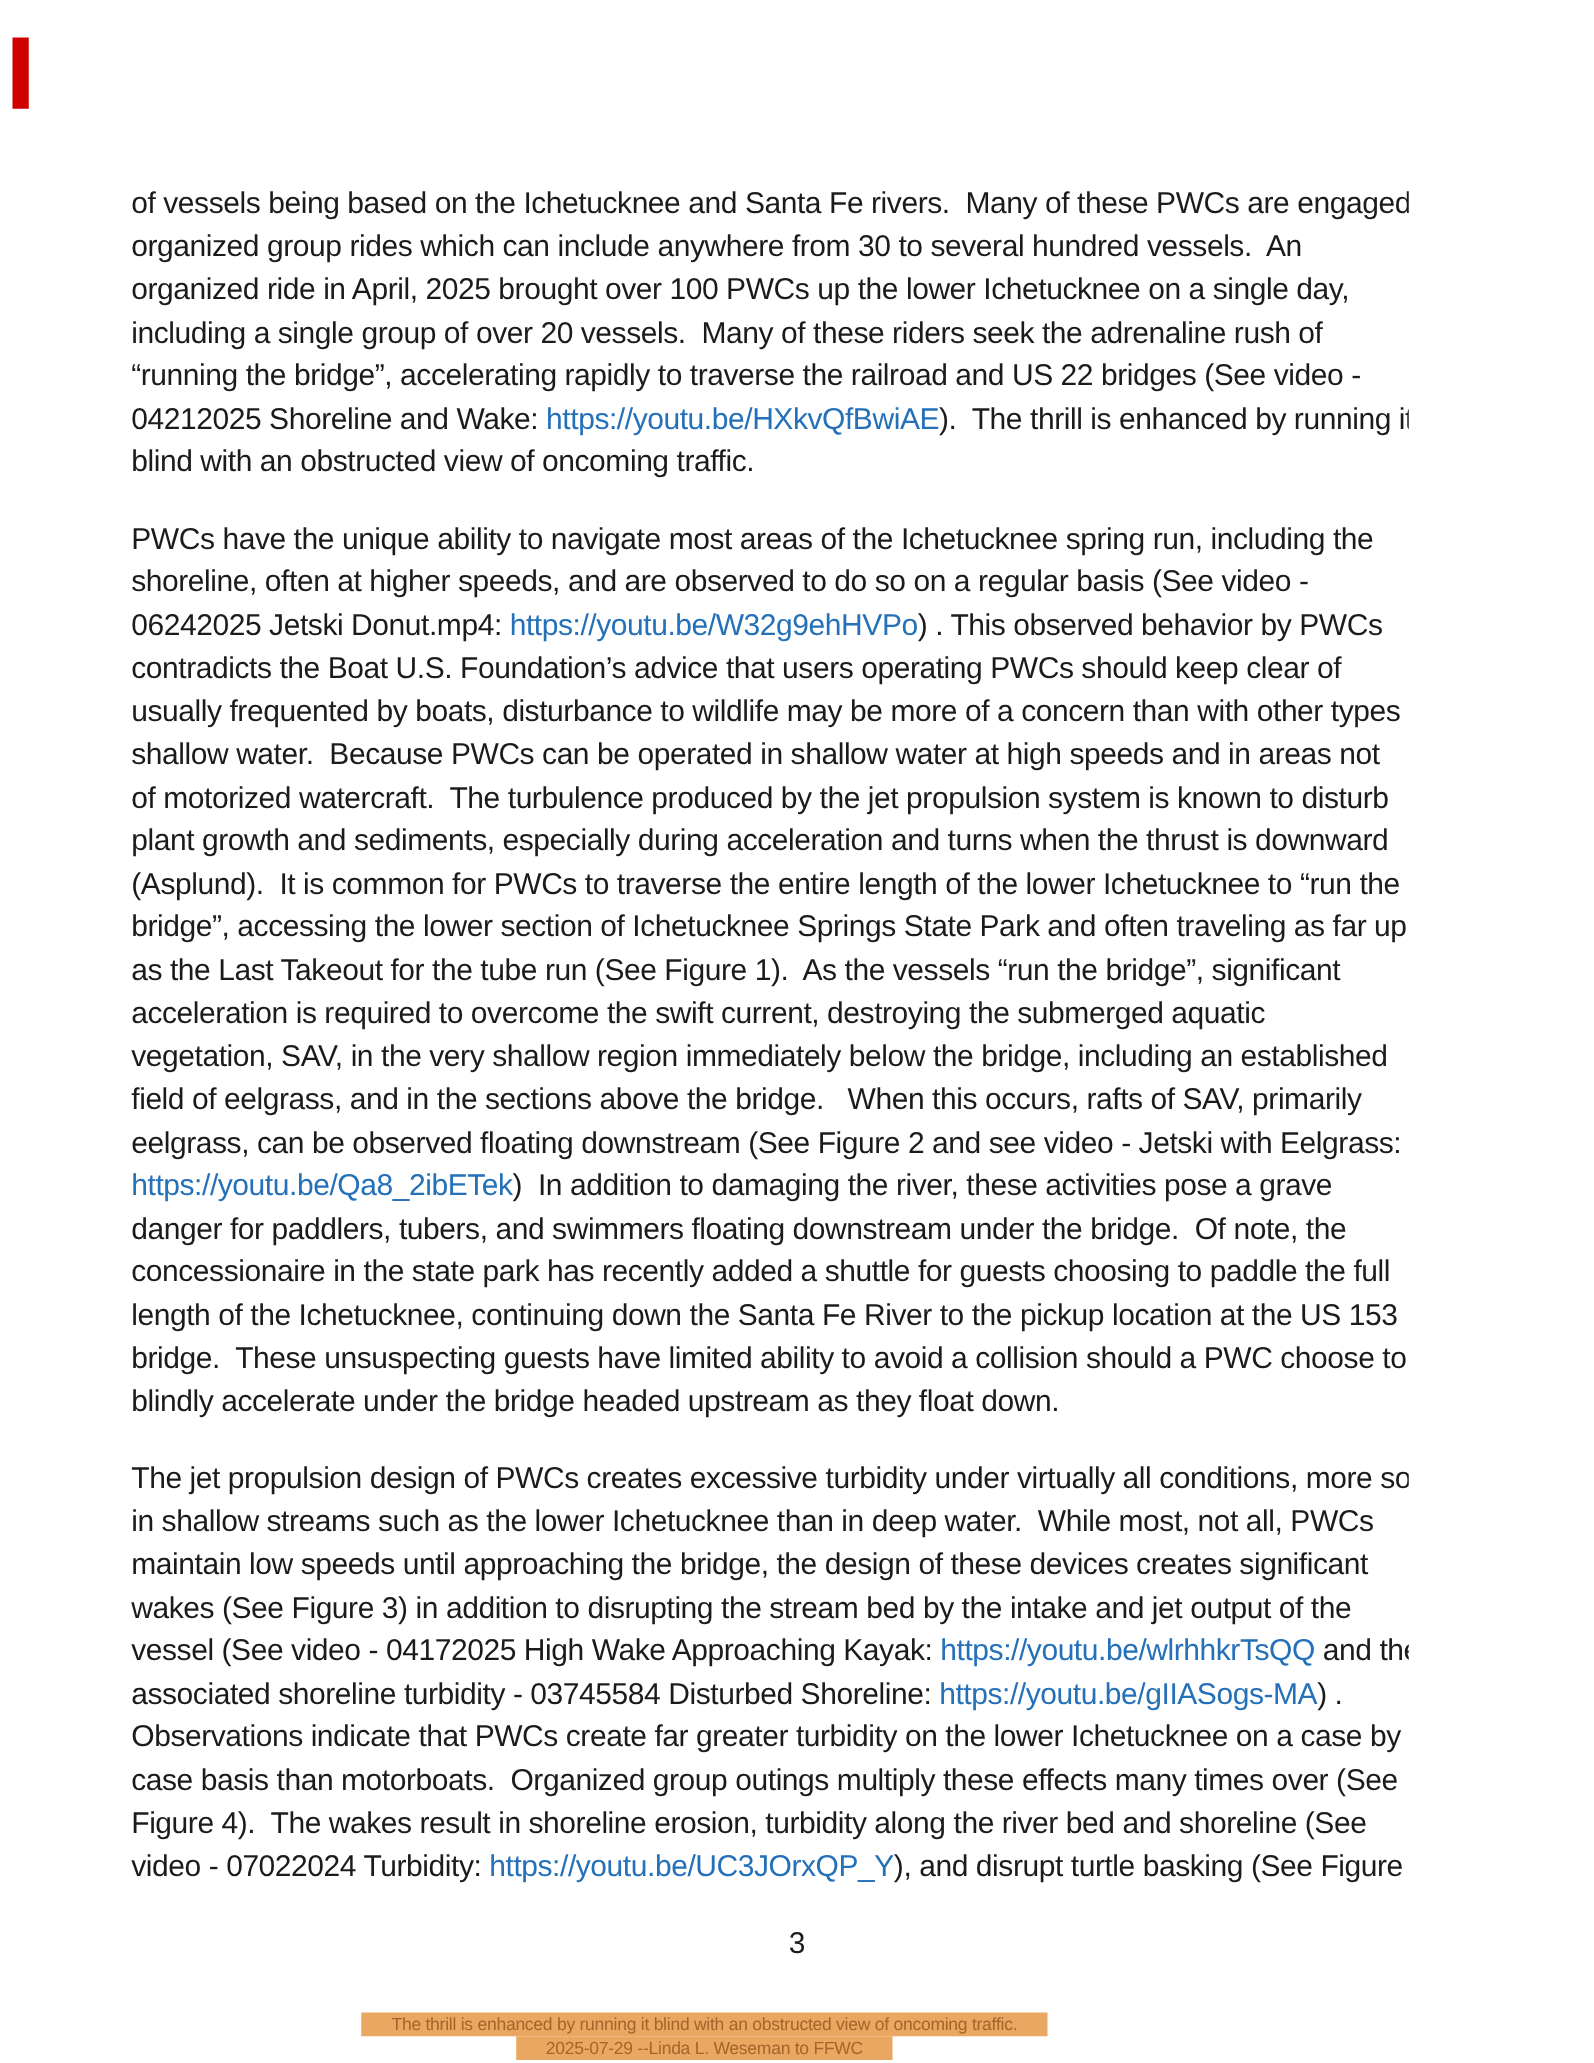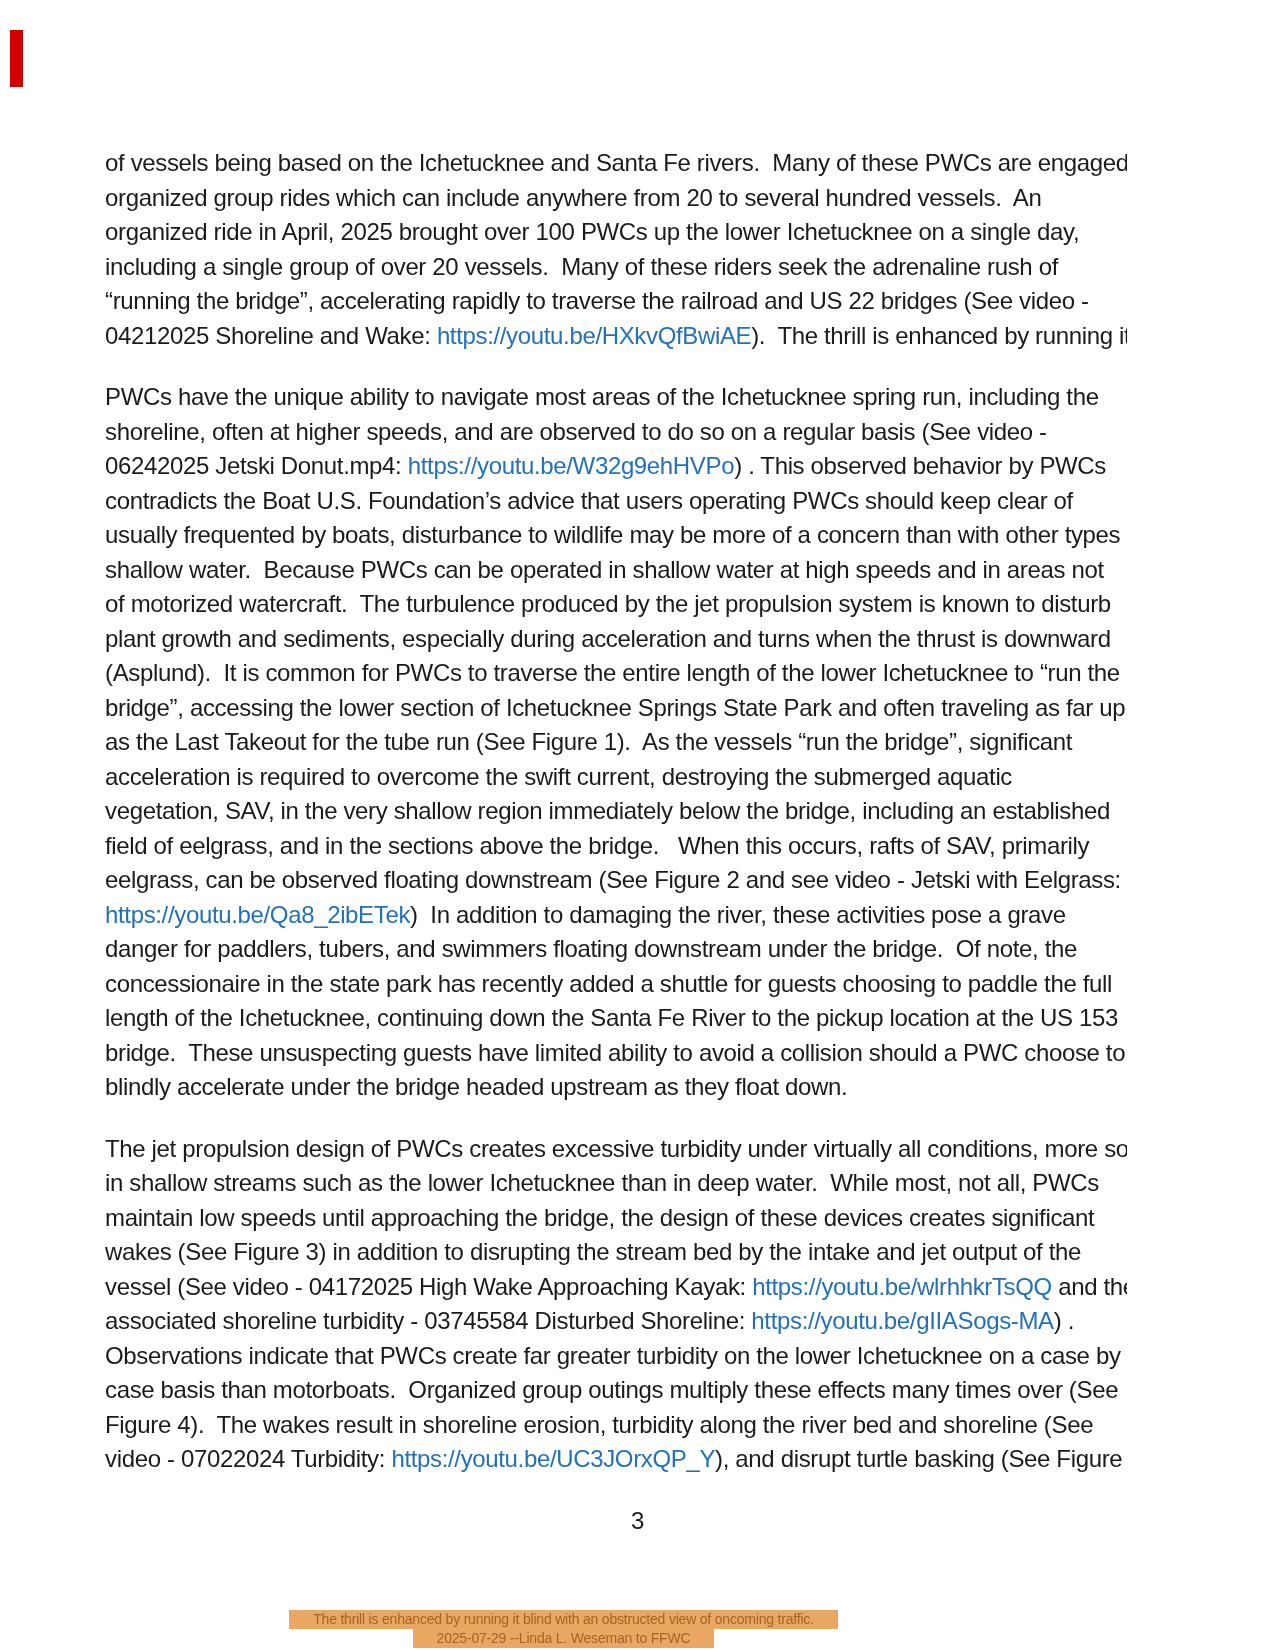--- a/index.html
+++ b/index.html
@@ -58,25 +58,26 @@
 </head>
 <body>
 
 <div class="page">
   <div class="edit-bar"></div>
 
   <div class="doc-body">
 
   <div class="paragraph">
         <div class="line"><span>of vessels being based on the Ichetucknee and Santa Fe rivers.  Many of these PWCs are engaged in</span></div>
-        <div class="line"><span>organized group rides which can include anywhere from 20 to several hundred vessels.  An</span></div>
+        <div class="line"><span>organized group rides which can include anywhere from 30 to several hundred vessels.  An</span></div>
         <div class="line"><span>organized ride in April, 2025 brought over 100 PWCs up the lower Ichetucknee on a single day,</span></div>
         <div class="line"><span>including a single group of over 20 vessels.  Many of these riders seek the adrenaline rush of</span></div>
         <div class="line"><span>“running the bridge”, accelerating rapidly to traverse the railroad and US 22 bridges (See video -</span></div>
         <div class="line"><span>04212025 Shoreline and Wake: </span><span class="hyperlink">https://youtu.be/HXkvQfBwiAE</span><span>).  The thrill is enhanced by running it</span></div>
+        <div class="line"><span>blind with an obstructed view of oncoming traffic.</span></div>
       </div>
       <div class="paragraph">
         <div class="line"><span>PWCs have the unique ability to navigate most areas of the Ichetucknee spring run, including the</span></div>
         <div class="line"><span>shoreline, often at higher speeds, and are observed to do so on a regular basis (See video -</span></div>
         <div class="line"><span>06242025 Jetski Donut.mp4: </span><span class="hyperlink">https://youtu.be/W32g9ehHVPo</span><span>) . This observed behavior by PWCs</span></div>
         <div class="line"><span>contradicts the Boat U.S. Foundation’s advice that users operating PWCs should keep clear of</span></div>
         <div class="line"><span>usually frequented by boats, disturbance to wildlife may be more of a concern than with other types</span></div>
         <div class="line"><span>shallow water.  Because PWCs can be operated in shallow water at high speeds and in areas not</span></div>
         <div class="line"><span>of motorized watercraft.  The turbulence produced by the jet propulsion system is known to disturb</span></div>
         <div class="line"><span>plant growth and sediments, especially during acceleration and turns when the thrust is downward</span></div>

